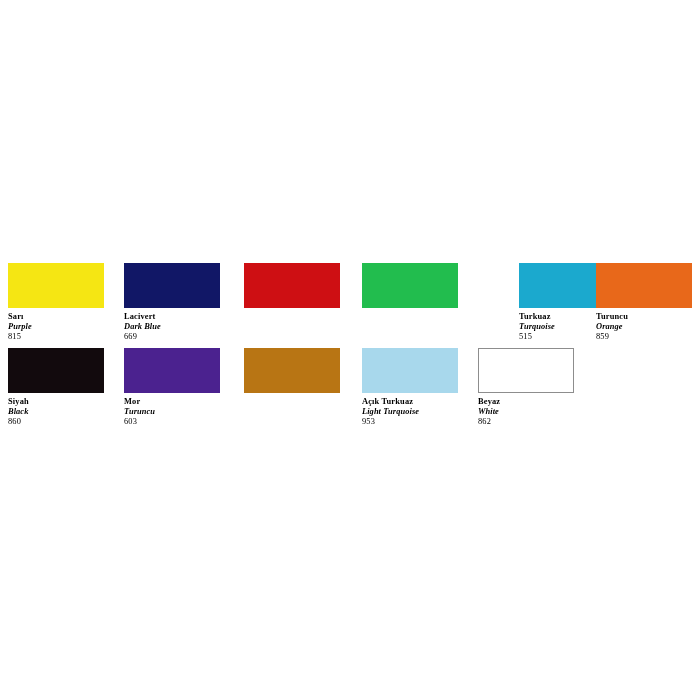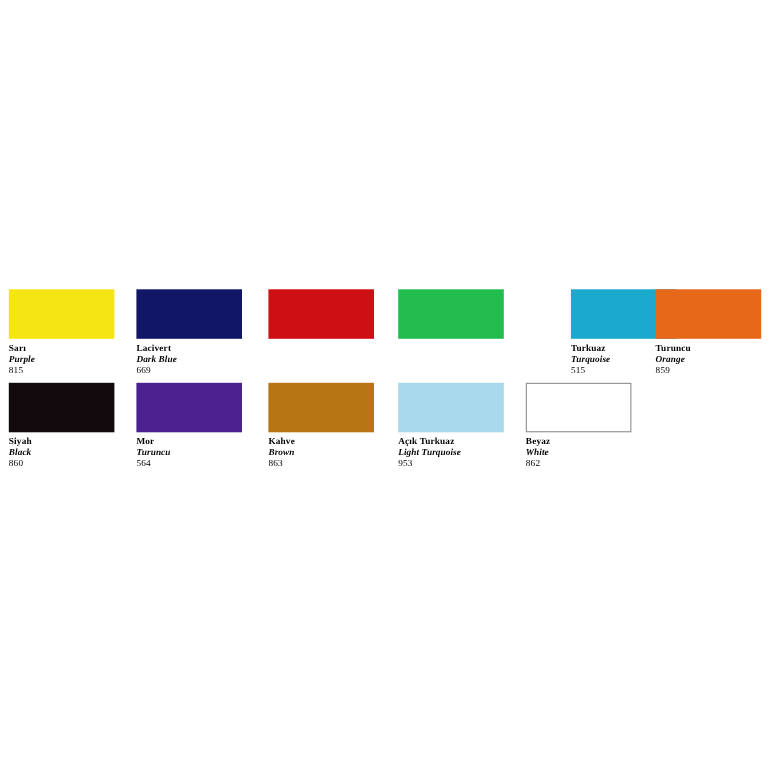--- a/index.html
+++ b/index.html
@@ -125,30 +125,25 @@
           <div class="label-tr">Siyah</div>
           <div class="label-en">Black</div>
           <div class="label-code">860</div>
         </div>
       </div>
       <div class="swatch-cell" style="left: 124px;">
         <div class="swatch-chip" style="background: rgb(75, 34, 143);"></div>
         <div class="swatch-labels">
           <div class="label-tr">Mor</div>
           <div class="label-en">Turuncu</div>
-          <div class="label-code">564</div>
+          <div class="label-code">603</div>
         </div>
       </div>
       <div class="swatch-cell" style="left: 244px;">
         <div class="swatch-chip" style="background: rgb(184, 117, 20);"></div>
-        <div class="swatch-labels">
-          <div class="label-tr">Kahve</div>
-          <div class="label-en">Brown</div>
-          <div class="label-code">863</div>
-        </div>
       </div>
       <div class="swatch-cell" style="left: 362px;">
         <div class="swatch-chip" style="background: rgb(168, 216, 236);"></div>
         <div class="swatch-labels">
           <div class="label-tr">Açık Turkuaz</div>
           <div class="label-en">Light Turquoise</div>
           <div class="label-code">953</div>
         </div>
       </div>
       <div class="swatch-cell" style="left: 478px;">

